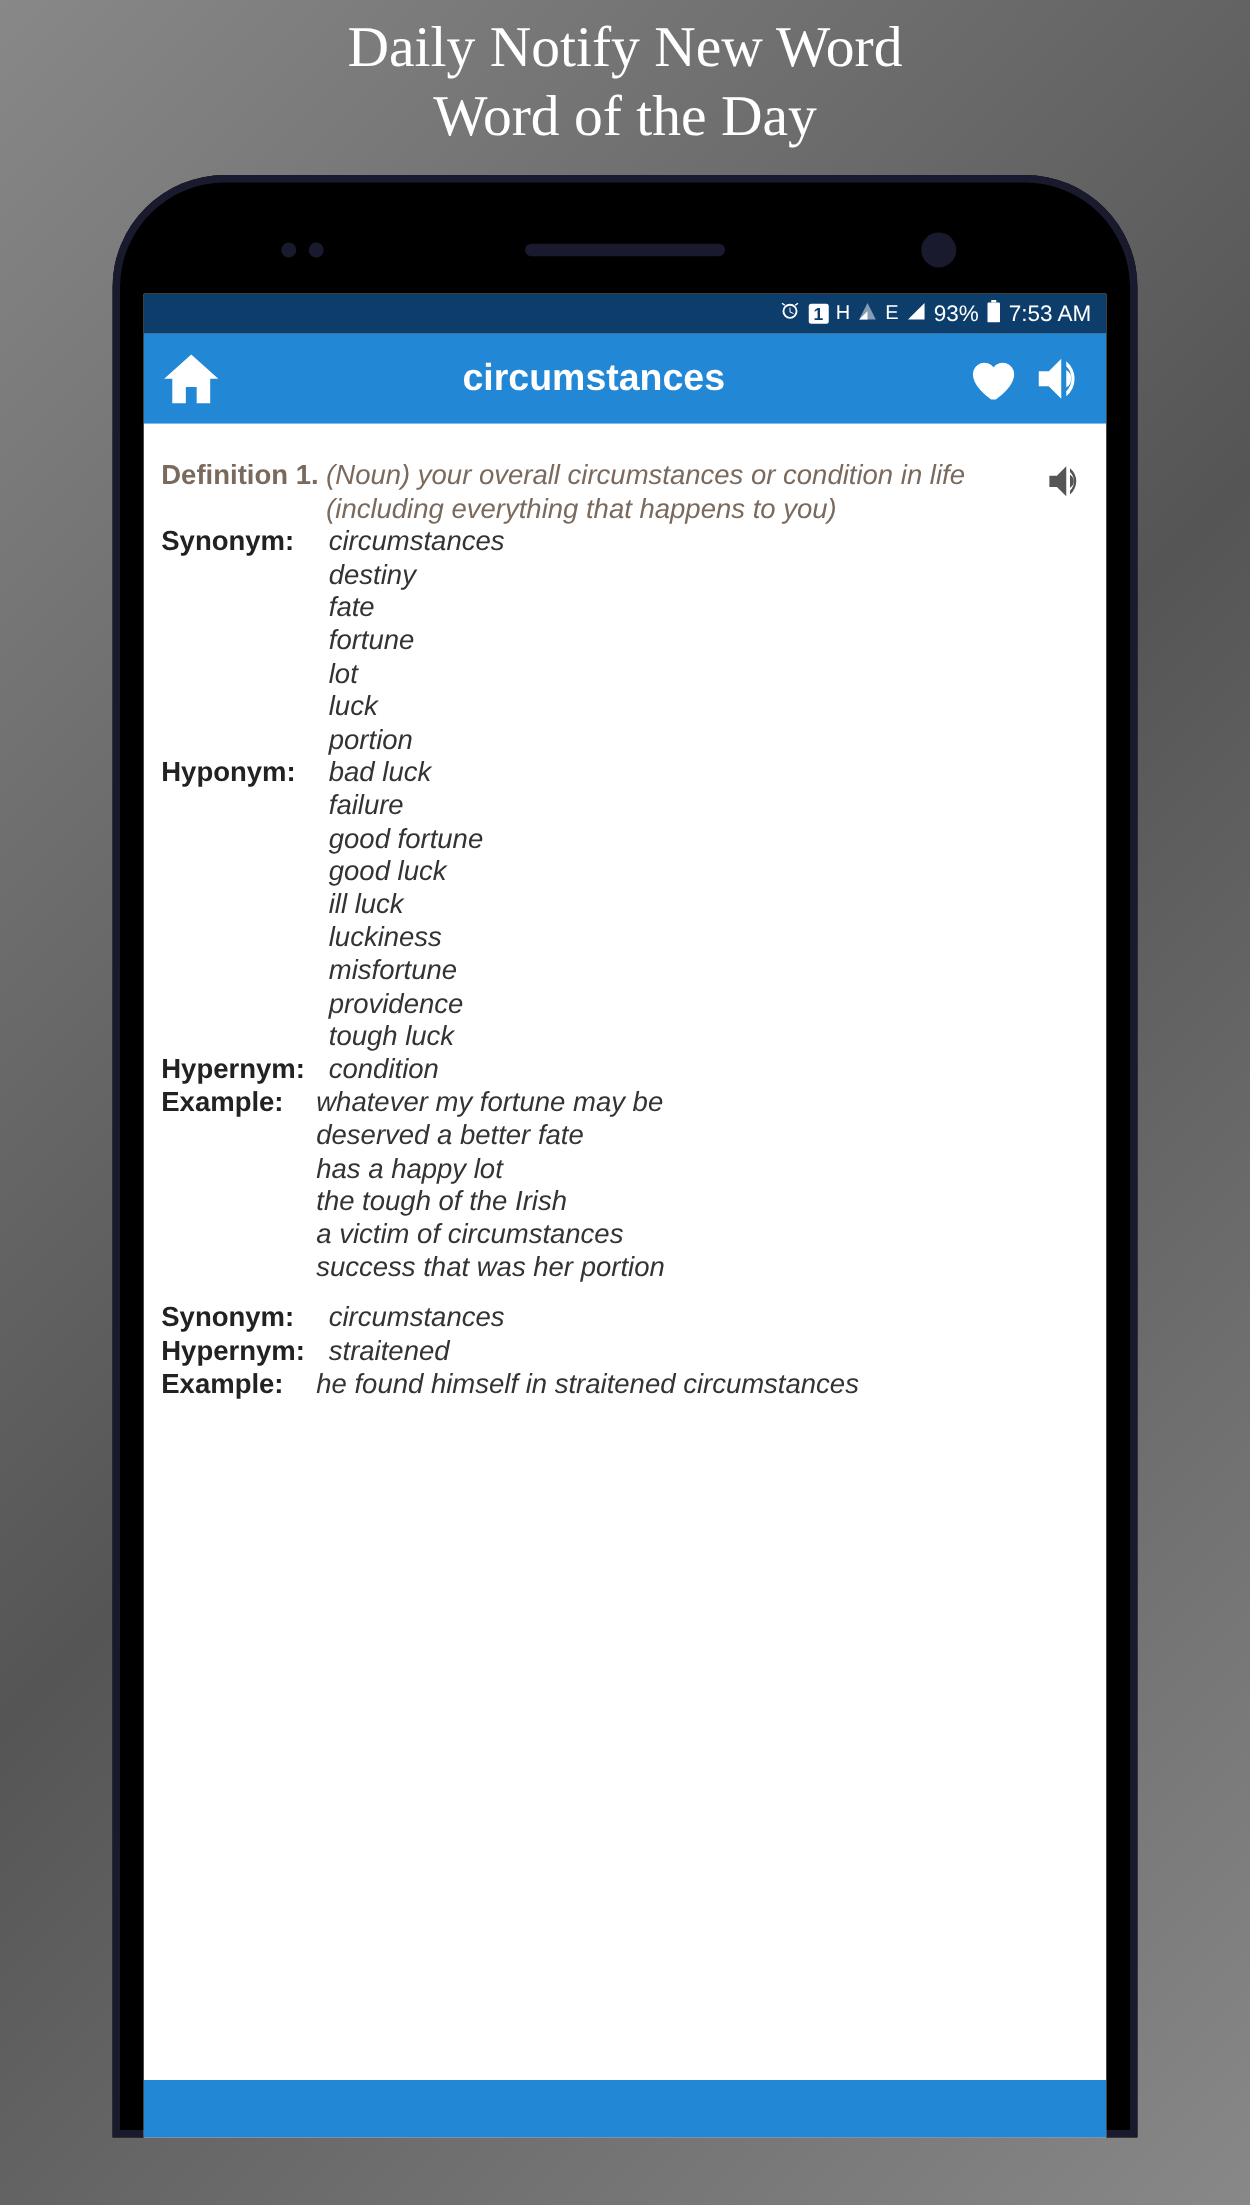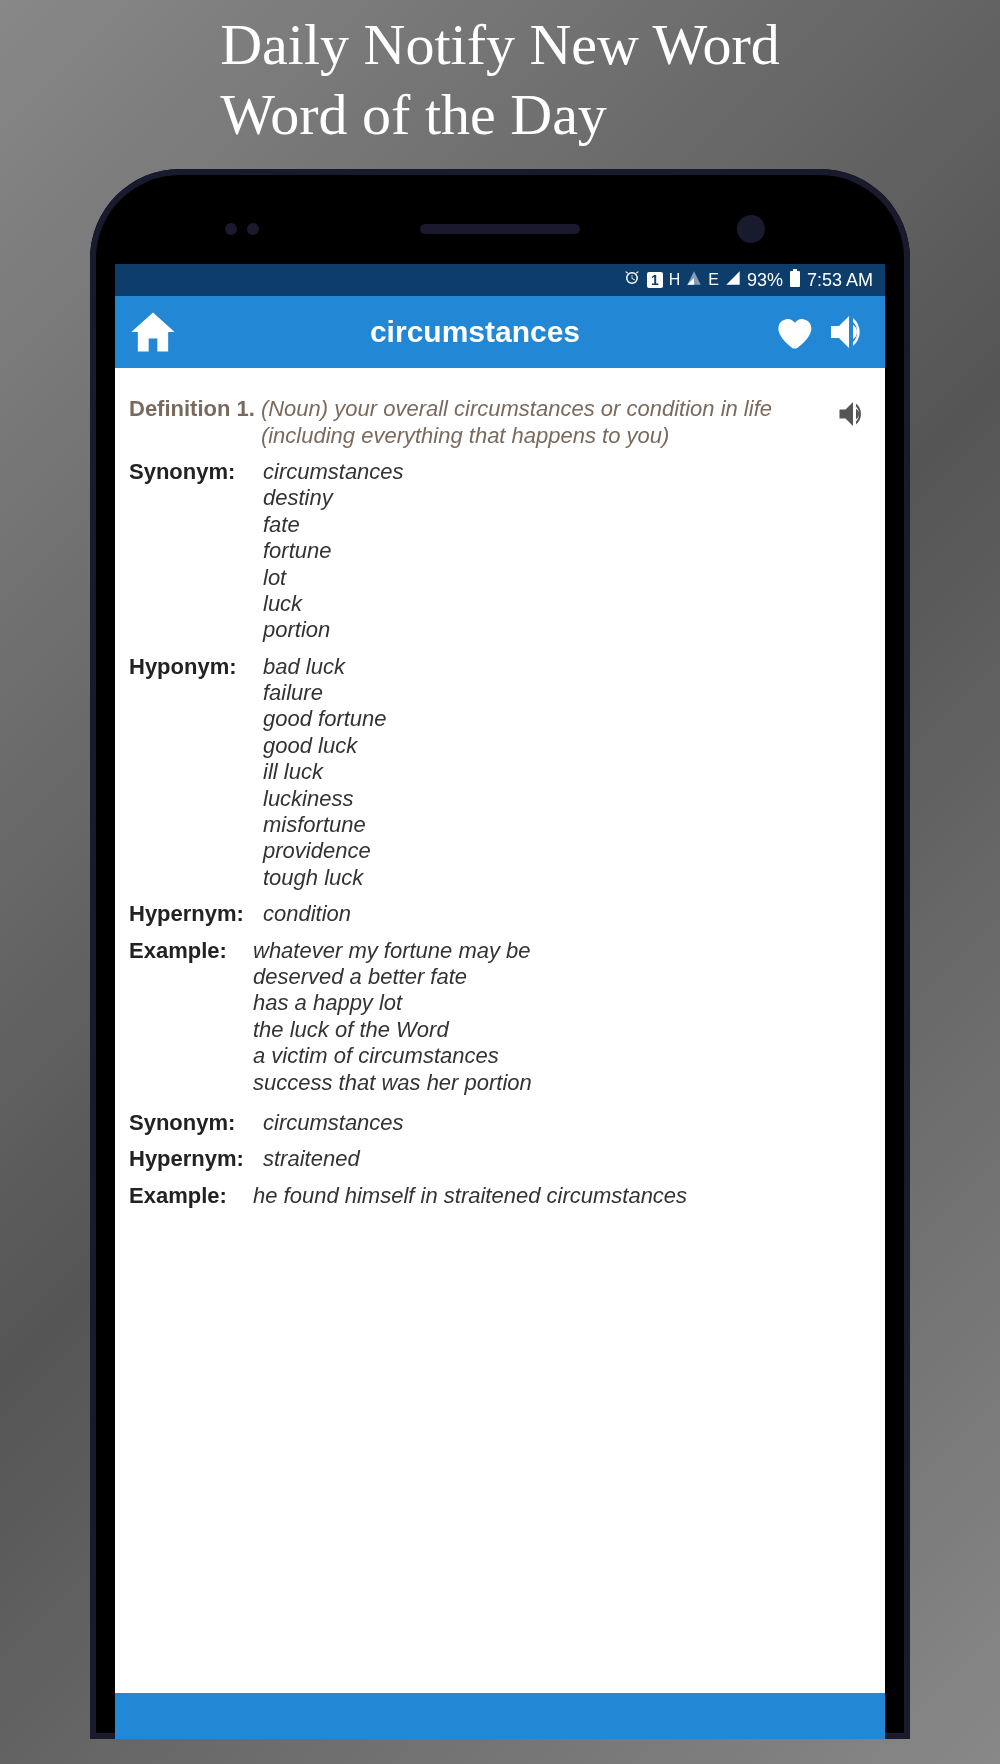--- a/index.html
+++ b/index.html
@@ -7,21 +7,22 @@
   font-family: Georgia, 'Times New Roman', serif;
   background: linear-gradient(135deg, #888 0%, #555 50%, #888 100%);
   width: 1000px;
   height: 1764px;
   display: flex;
   flex-direction: column;
   align-items: center;
 }
 .promo-title {
   color: #fff;
-  font-size: 58px;
+  font-size: 46px;
+  text-align: center;
   padding: 10px 20px 20px;
   line-height: 1.2;
   font-weight: 400;
 }
 .phone-frame {
   width: 820px;
   height: 1570px;
   background: #000;
   border-radius: 90px 90px 0 0;
   padding: 25px 25px 0 25px;
@@ -130,21 +131,20 @@
   font-style: italic;
   flex: 1;
 }
 .audio-btn {
   color: #555;
   cursor: pointer;
   flex-shrink: 0;
 }
 .row {
   display: flex;
-  margin-top: 10px;
   gap: 6px;
 }
 .row-label {
   font-weight: bold;
   min-width: 128px;
 }
 .row-values {
   font-style: italic;
   color: #333;
 }
@@ -265,21 +265,21 @@
           <div class="row-values">
             <div>condition</div>
           </div>
         </div>
         <div class="row">
           <div class="row-label" style="min-width:118px">Example:</div>
           <div class="row-values">
             <div>whatever my fortune may be</div>
             <div>deserved a better fate</div>
             <div>has a happy lot</div>
-            <div>the luck of the Word</div>
+            <div>the tough of the Irish</div>
             <div>a victim of circumstances</div>
             <div>success that was her portion</div>
           </div>
         </div>
       </div>
 
       <div class="def-block">
         <div class="row">
           <div class="row-label">Synonym:</div>
           <div class="row-values">

